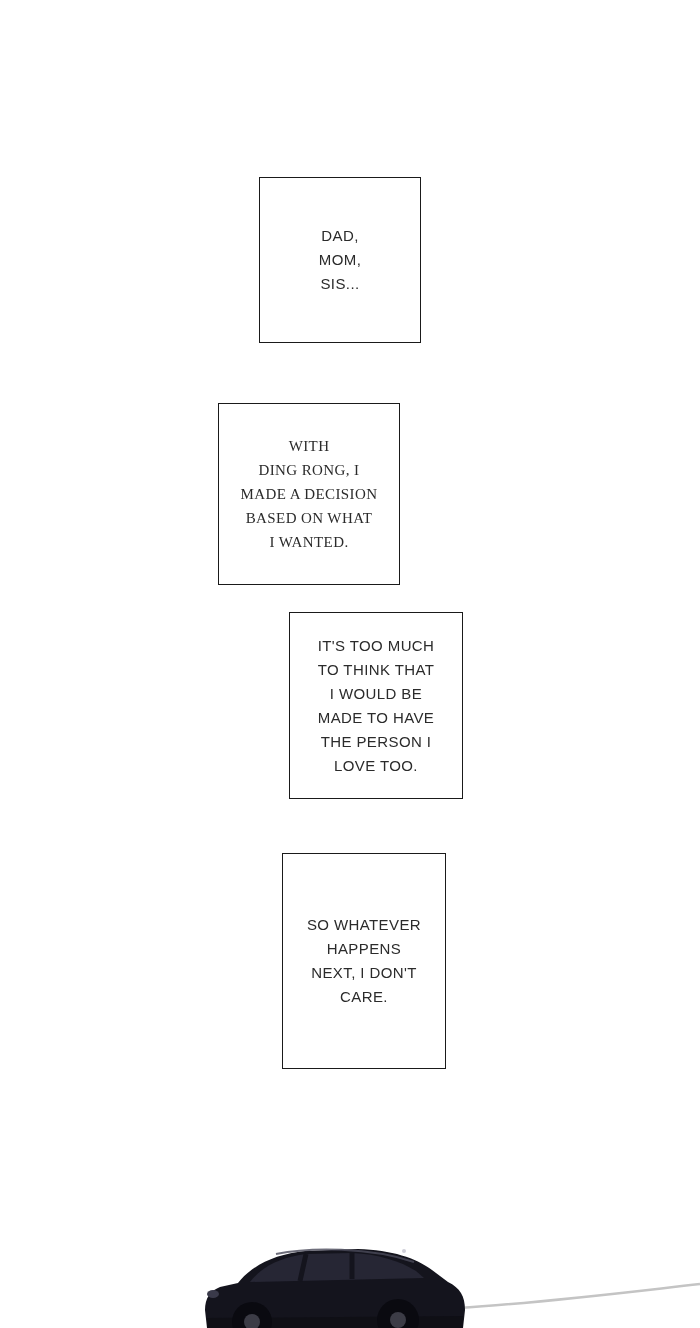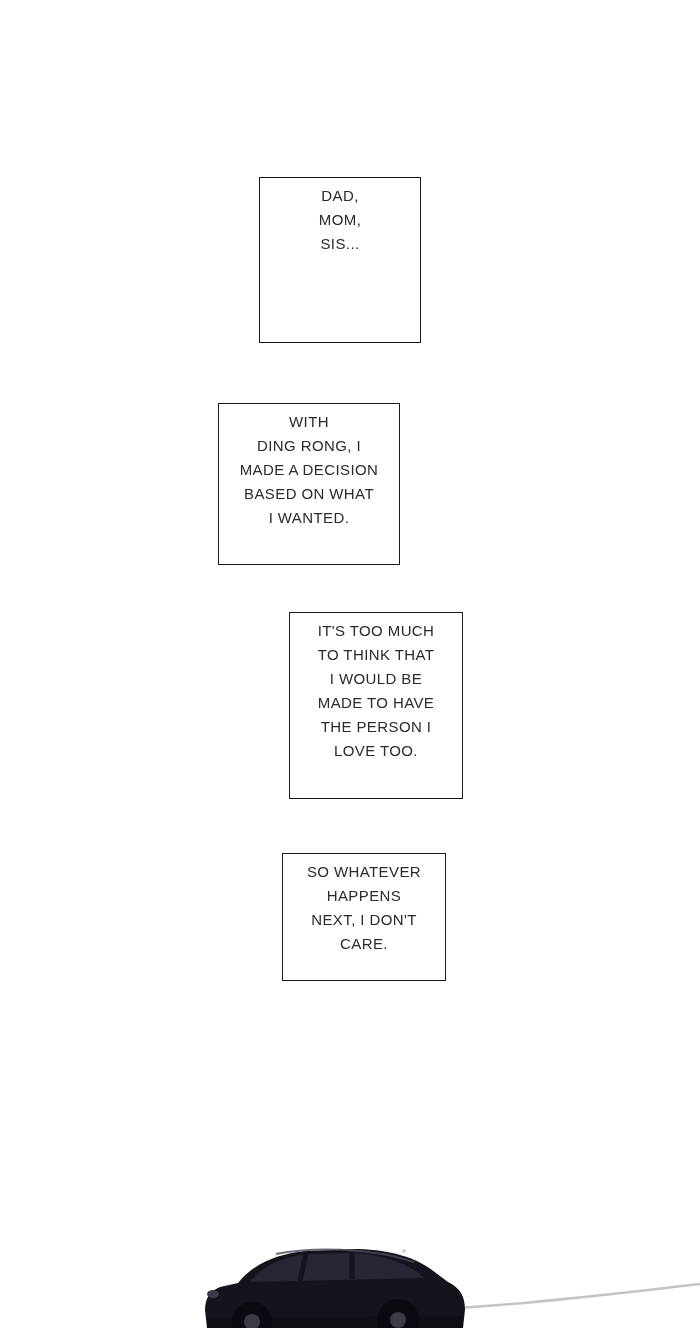--- a/index.html
+++ b/index.html
@@ -14,37 +14,37 @@
     background: #ffffff;
     overflow: hidden;
     font-family: "Liberation Sans", "DejaVu Sans", sans-serif;
   }
   .panel {
     position: absolute;
     box-sizing: border-box;
     border: 1.5px solid #1a1a1a;
     background: #ffffff;
     display: flex;
-    align-items: flex-start;
+    align-items: center;
     justify-content: center;
     text-align: center;
   }
   .panel-text {
     white-space: pre-line;
     font-size: 15px;
     line-height: 24px;
     letter-spacing: 0.4px;
     color: #2b2b2b;
     font-weight: 500;
     padding: 6px 8px;
   }
   .panel-1 { left: 259px; top: 177px; width: 162px; height: 166px; }
-  .panel-2 { left: 218px; top: 403px; width: 182px; height: 162px; }
+  .panel-2 { left: 218px; top: 403px; width: 182px; height: 182px; font-family: Liberation Serif, serif; }
   .panel-3 { left: 289px; top: 612px; width: 174px; height: 187px; }
-  .panel-4 { left: 282px; top: 853px; width: 164px; height: 128px; }
+  .panel-4 { left: 282px; top: 853px; width: 164px; height: 216px; }
   .car-scene {
     position: absolute;
     left: 0;
     top: 1238px;
     width: 700px;
     height: 90px;
     display: block;
   }
 </style>
 </head>

